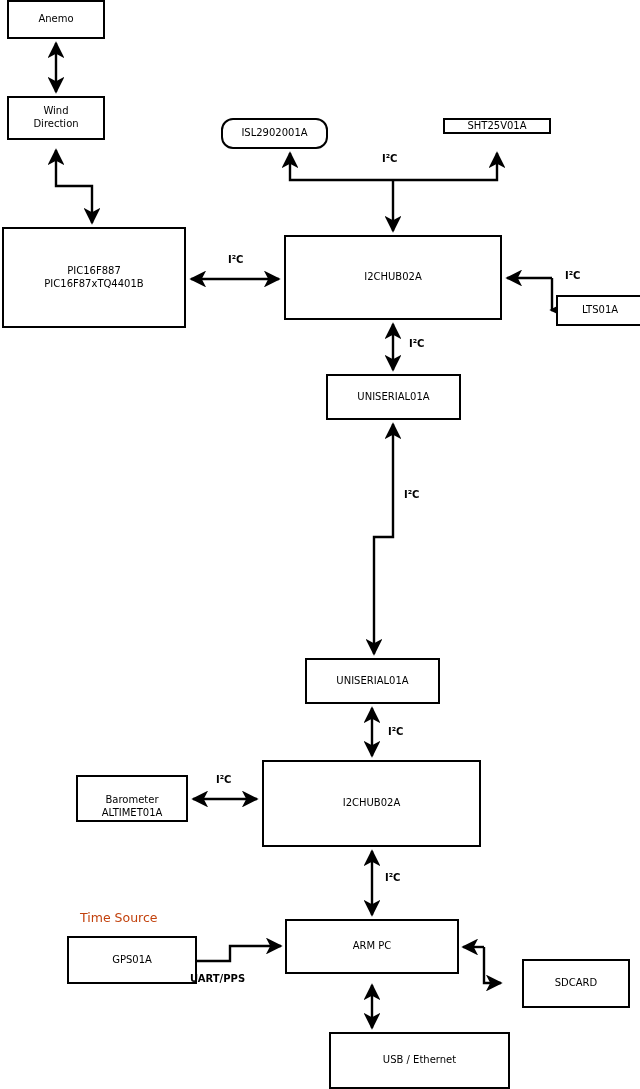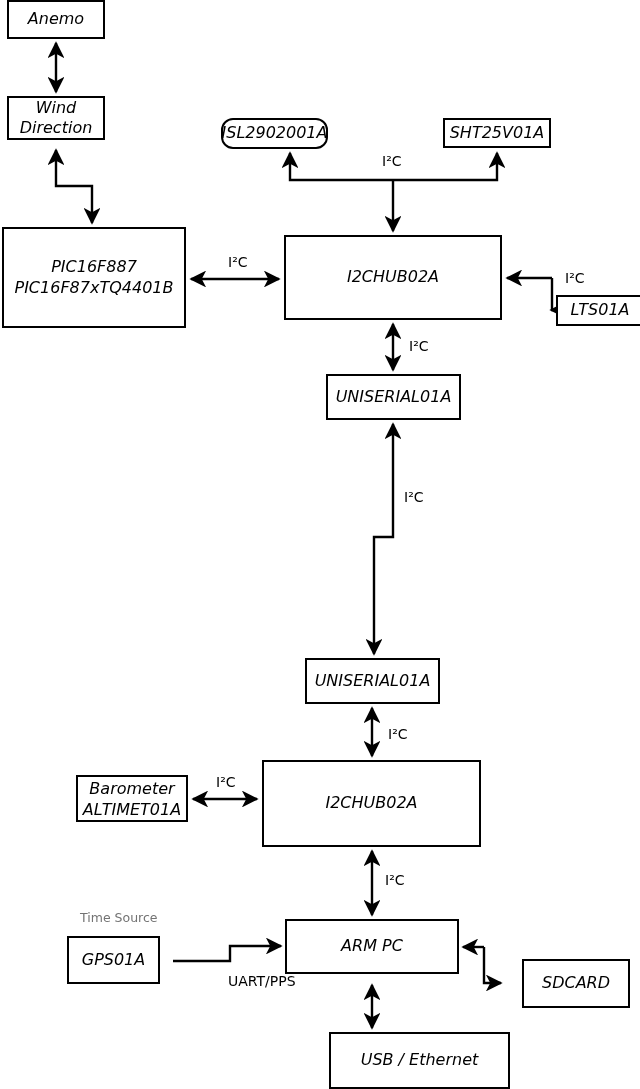--- a/index.html
+++ b/index.html
@@ -25,42 +25,42 @@
   .node {
     position: absolute;
     box-sizing: border-box;
     border: 2px solid #000000;
     background: #ffffff;
     display: flex;
     align-items: center;
     justify-content: center;
     text-align: center;
     color: #000000;
-    font-size: 16px;
+    font-size: 10px;
     line-height: 1.28;
     z-index: 3;
-    font-style: italic;
   }
   .node .node-label {
     display: block;
     white-space: pre-line;
     padding: 0 3px;
   }
   .edge-label {
     position: absolute;
-    font-size: 14px;
+    font-size: 10px;
     color: #000000;
     white-space: nowrap;
     z-index: 4;
     background: transparent;
+    font-weight: bold;
   }
   .free-label {
     position: absolute;
     font-size: 12.5px;
-    color: #737373;
+    color: #c2410c;
     white-space: nowrap;
     z-index: 4;
   }
 </style>
 </head>
 <body>
 
 <div id="diagram-root">
 
   <svg id="wires" viewBox="0 0 640 1089" xmlns="http://www.w3.org/2000/svg">
@@ -112,21 +112,21 @@
     <span class="node-label">Wind
 Direction</span>
   </div>
   <div class="node" style="left: 2px; top: 227px; width: 184px; height: 101px; justify-content: center;">
     <span class="node-label">PIC16F887
 PIC16F87xTQ4401B</span>
   </div>
   <div class="node" style="left: 221px; top: 118px; width: 107px; height: 31px; border-radius: 12px;">
     <span class="node-label">ISL2902001A</span>
   </div>
-  <div class="node" style="left: 443px; top: 118px; width: 108px; height: 30px;">
+  <div class="node" style="left: 443px; top: 118px; width: 108px; height: 16px;">
     <span class="node-label">SHT25V01A</span>
   </div>
   <div class="node" style="left: 284px; top: 235px; width: 218px; height: 85px;">
     <span class="node-label">I2CHUB02A</span>
   </div>
   <div class="node" style="left: 556px; top: 295px; width: 88px; height: 31px;">
     <span class="node-label">LTS01A</span>
   </div>
   <div class="node" style="left: 326px; top: 374px; width: 135px; height: 46px;">
     <span class="node-label">UNISERIAL01A</span>
@@ -134,38 +134,38 @@
   <div class="node" style="left: 305px; top: 658px; width: 135px; height: 46px;">
     <span class="node-label">UNISERIAL01A</span>
   </div>
   <div class="node" style="left: 262px; top: 760px; width: 219px; height: 87px;">
     <span class="node-label">I2CHUB02A</span>
   </div>
   <div class="node" style="left: 76px; top: 775px; width: 112px; height: 47px; align-items: flex-end;">
     <span class="node-label">Barometer
 ALTIMET01A</span>
   </div>
-  <div class="node" style="left: 67px; top: 936px; width: 93px; height: 48px; justify-content: center;">
+  <div class="node" style="left: 67px; top: 936px; width: 130px; height: 48px; justify-content: center;">
     <span class="node-label">GPS01A</span>
   </div>
   <div class="node" style="left: 285px; top: 919px; width: 174px; height: 55px;">
     <span class="node-label">ARM PC</span>
   </div>
   <div class="node" style="left: 522px; top: 959px; width: 108px; height: 49px;">
     <span class="node-label">SDCARD</span>
   </div>
   <div class="node" style="left: 281px; top: 1032px; width: 181px; height: 57px; margin-left: 48px;">
     <span class="node-label">USB / Ethernet</span>
   </div>
 
   <div class="edge-label" style="left: 382px; top: 153px;">I²C</div>
   <div class="edge-label" style="left: 228px; top: 254px;">I²C</div>
   <div class="edge-label" style="left: 565px; top: 270px;">I²C</div>
   <div class="edge-label" style="left: 409px; top: 338px;">I²C</div>
   <div class="edge-label" style="left: 404px; top: 489px;">I²C</div>
   <div class="edge-label" style="left: 388px; top: 726px;">I²C</div>
   <div class="edge-label" style="left: 216px; top: 774px;">I²C</div>
   <div class="edge-label" style="left: 385px; top: 872px;">I²C</div>
-  <div class="edge-label" style="left: 190px; top: 973px; margin-left: 38px;">UART/PPS</div>
+  <div class="edge-label" style="left: 190px; top: 973px;">UART/PPS</div>
 
   <div class="free-label" style="left: 80px; top: 910px;">Time Source</div>
 
 </div>
 
 </body></html>

